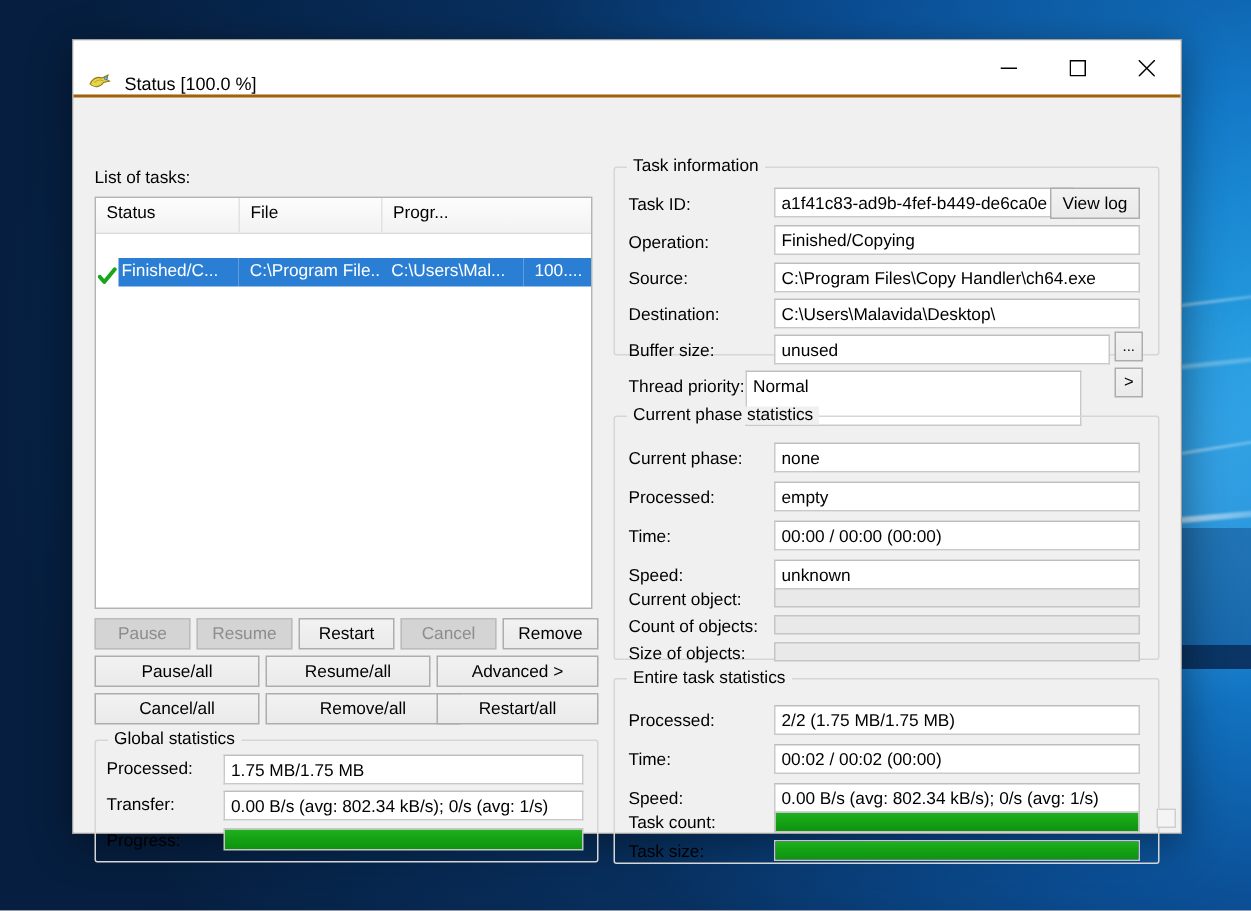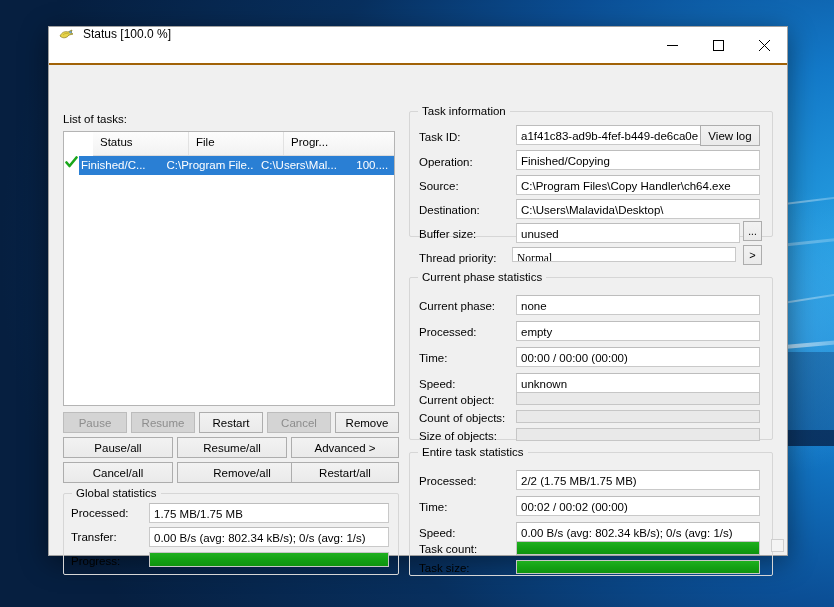--- a/index.html
+++ b/index.html
@@ -62,21 +62,21 @@
     background: #f0f0f0;
     border: 1px solid #a0a0a0;
     box-shadow: 0 6px 26px rgba(0,0,0,.45);
     display: flex;
     flex-direction: column;
   }
   #titlebar {
     height: 36px;
     background: #ffffff;
     display: flex;
-    align-items: flex-start;
+    align-items: flex-end;
     flex: 0 0 auto;
   }
   #title-icon {
     width: 16px;
     height: 16px;
     margin-left: 10px;
     margin-right: 8px;
     flex: 0 0 auto;
   }
   #title-text {
@@ -180,40 +180,39 @@
     background: #fff;
     border: 1px solid #b4b4b4;
     box-sizing: border-box;
     overflow: hidden;
   }
   #listhead {
     display: flex;
     height: 23px;
     background: linear-gradient(180deg, #fdfdfd 0%, #f2f2f2 100%);
     border-bottom: 1px solid #dcdcdc;
-    margin-left: 29px;
   }
   #listhead > div {
     font-size: 11.5px;
     color: #000;
     padding: 4px 0 0 7px;
     box-sizing: border-box;
     border-right: 1px solid #e2e2e2;
     white-space: nowrap;
     overflow: hidden;
   }
   .c0 { width: 96px; }
   .c1 { width: 95px; }
   .c2 { width: 96px; }
   .c3 { width: 45px; border-right: none !important; }
 
   #listrow {
     display: flex;
     height: 35px;
-    align-items: flex-start;
+    align-items: flex-end;
   }
   #row-check {
     width: 15px;
     flex: 0 0 auto;
     display: flex;
     align-items: center;
     justify-content: center;
   }
   #listrow .cell {
     font-size: 11.5px;
@@ -345,21 +344,21 @@
       <div class="field" style="left:467px; top:110px; width:244px; height:20px;">C:\Program Files\Copy Handler\ch64.exe</div>
 
       <div class="lbl" style="left:370px; top:139px;">Destination:</div>
       <div class="field" style="left:467px; top:134px; width:244px; height:20px;">C:\Users\Malavida\Desktop\</div>
 
       <div class="lbl" style="left:370px; top:163px;">Buffer size:</div>
       <div class="field" style="left:467px; top:158px; width:224px; height:20px;">unused</div>
       <div class="btn" style="left:694px; top:156px; width:19px;  height:20px; font-size:10px;">...</div>
 
       <div class="lbl" style="left:370px; top:187px;">Thread priority:</div>
-      <div class="field" style="left:463px; top:182px; width:224px; height:15px;font-family:Liberation Serif, serif;">Normal</div>
+      <div class="field" style="left:448px; top:182px; width:224px; height:37px;">Normal</div>
       <div class="btn" style="left:694px; top:180px; width:19px;  height:20px; font-size:11px;">&gt;</div>
 
       <div class="groupbox" style="left:360px; top:212px; width:364px; height:163px;">
         <div class="group-title">Current phase statistics</div>
       </div>
       <div class="lbl" style="left:370px; top:235px;">Current phase:</div>
       <div class="field" style="left:467px; top:230px; width:244px; height:20px;">none</div>
 
       <div class="lbl" style="left:370px; top:261px;">Processed:</div>
       <div class="field" style="left:467px; top:256px; width:244px; height:20px;">empty</div>

